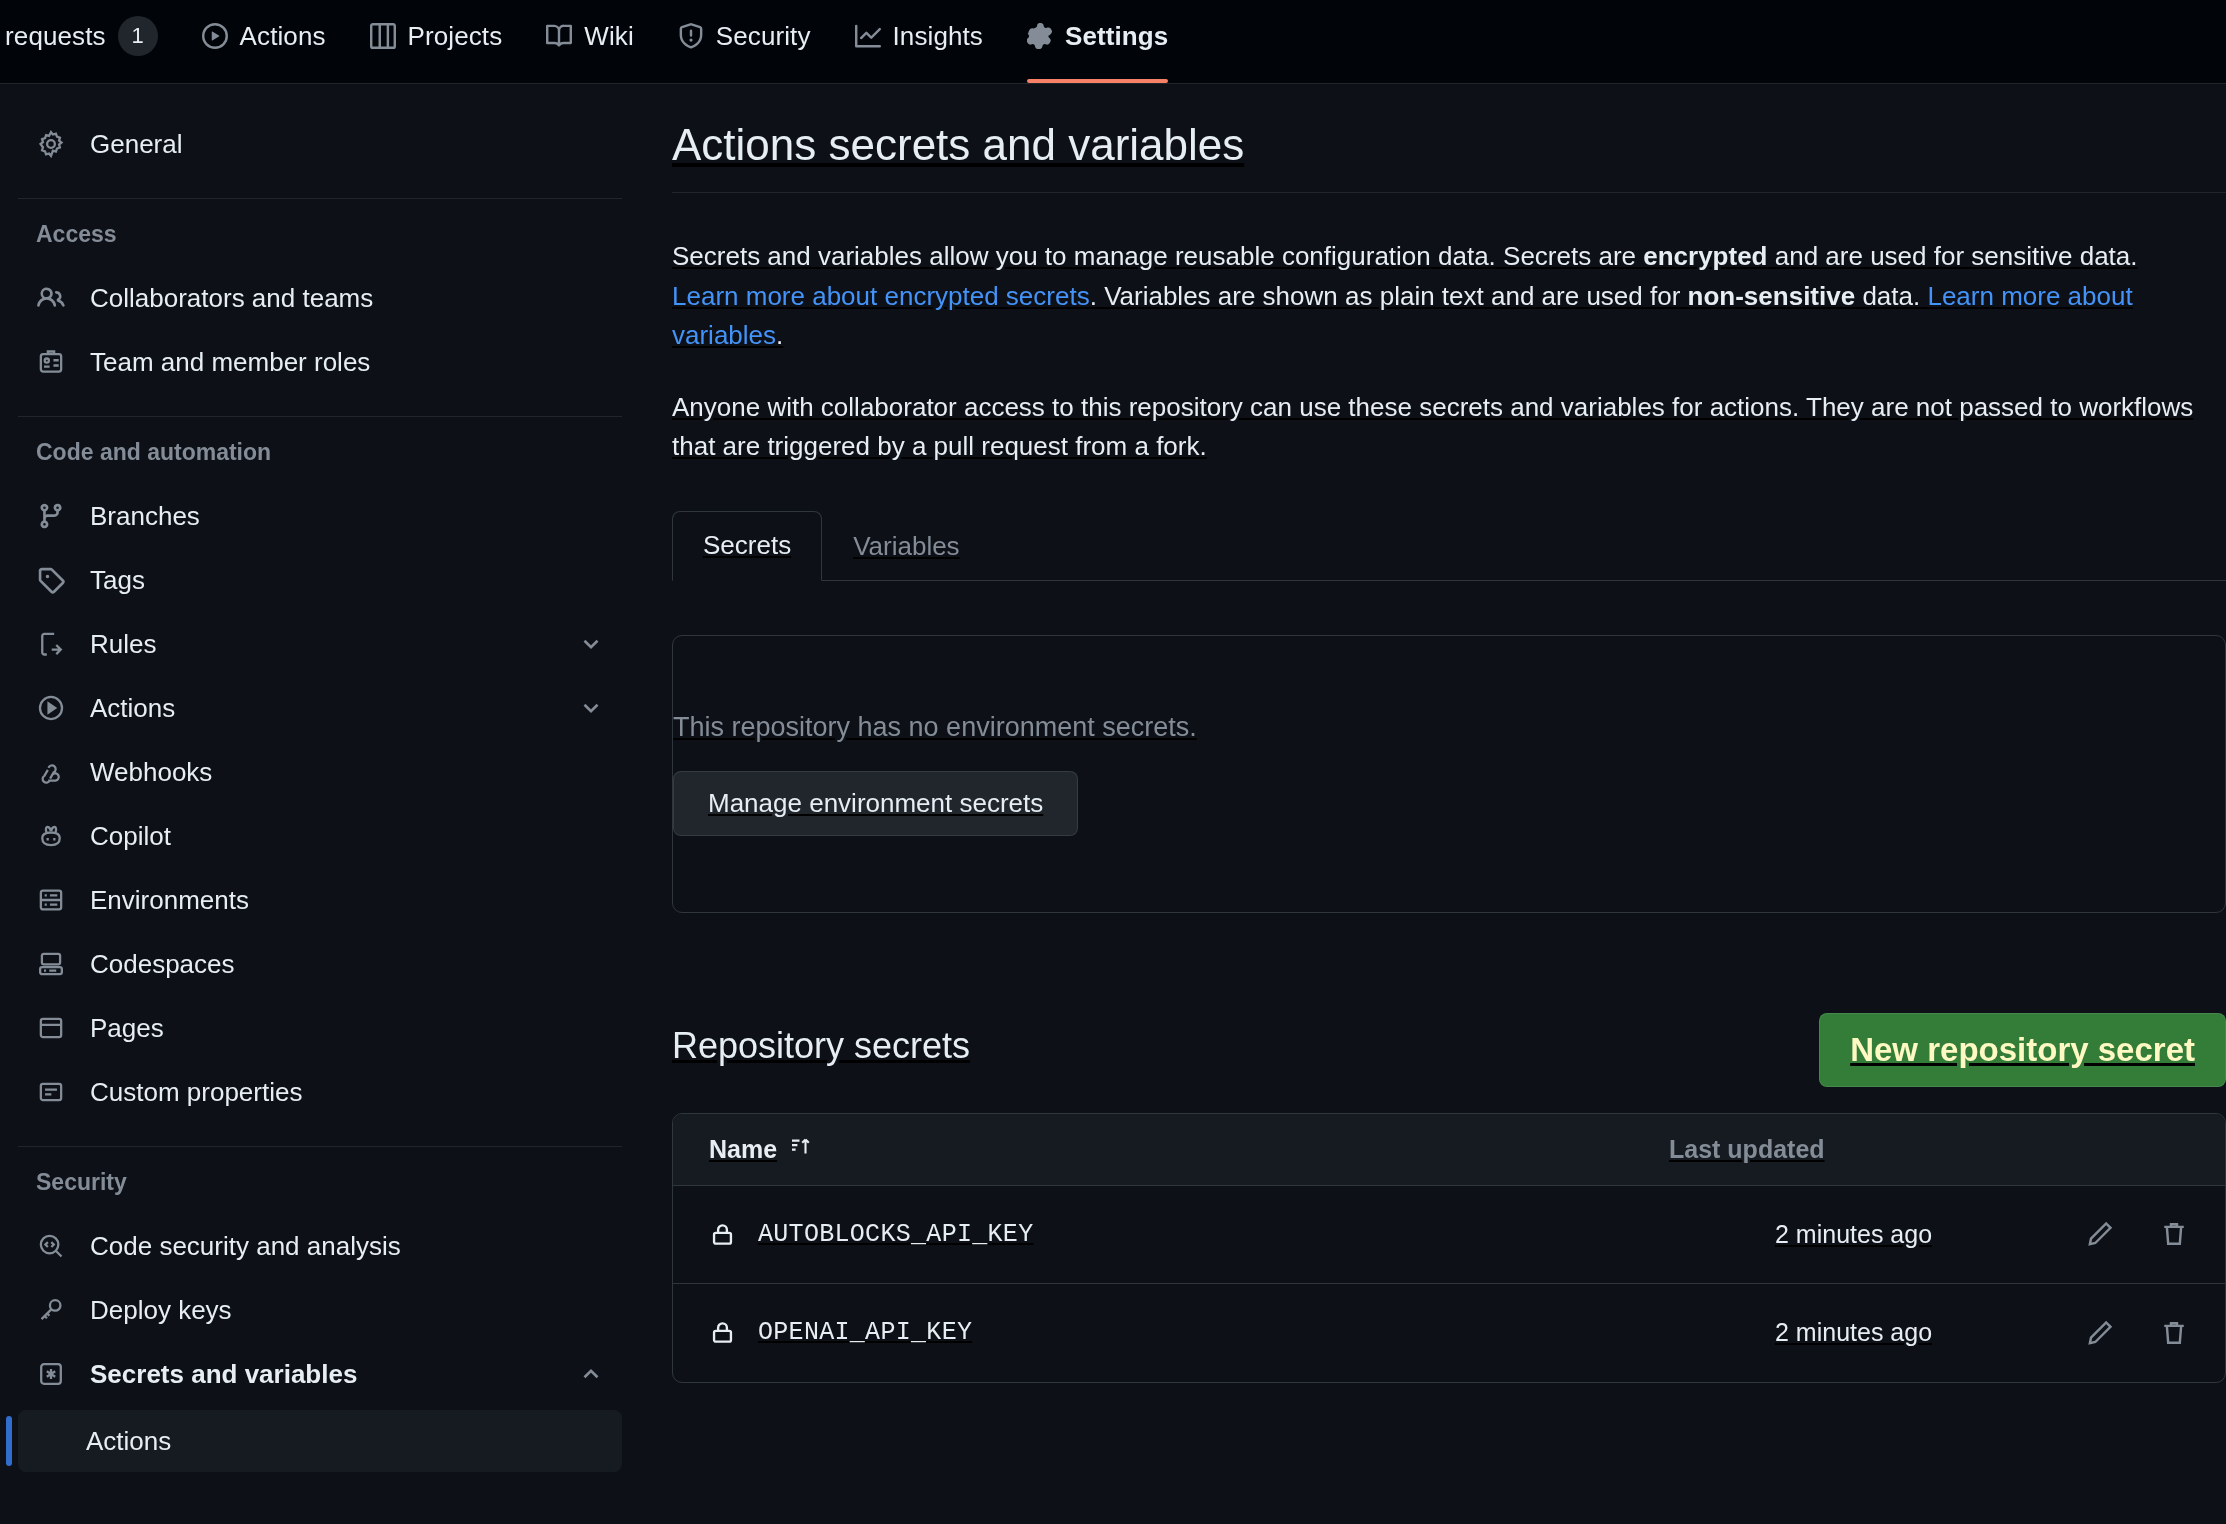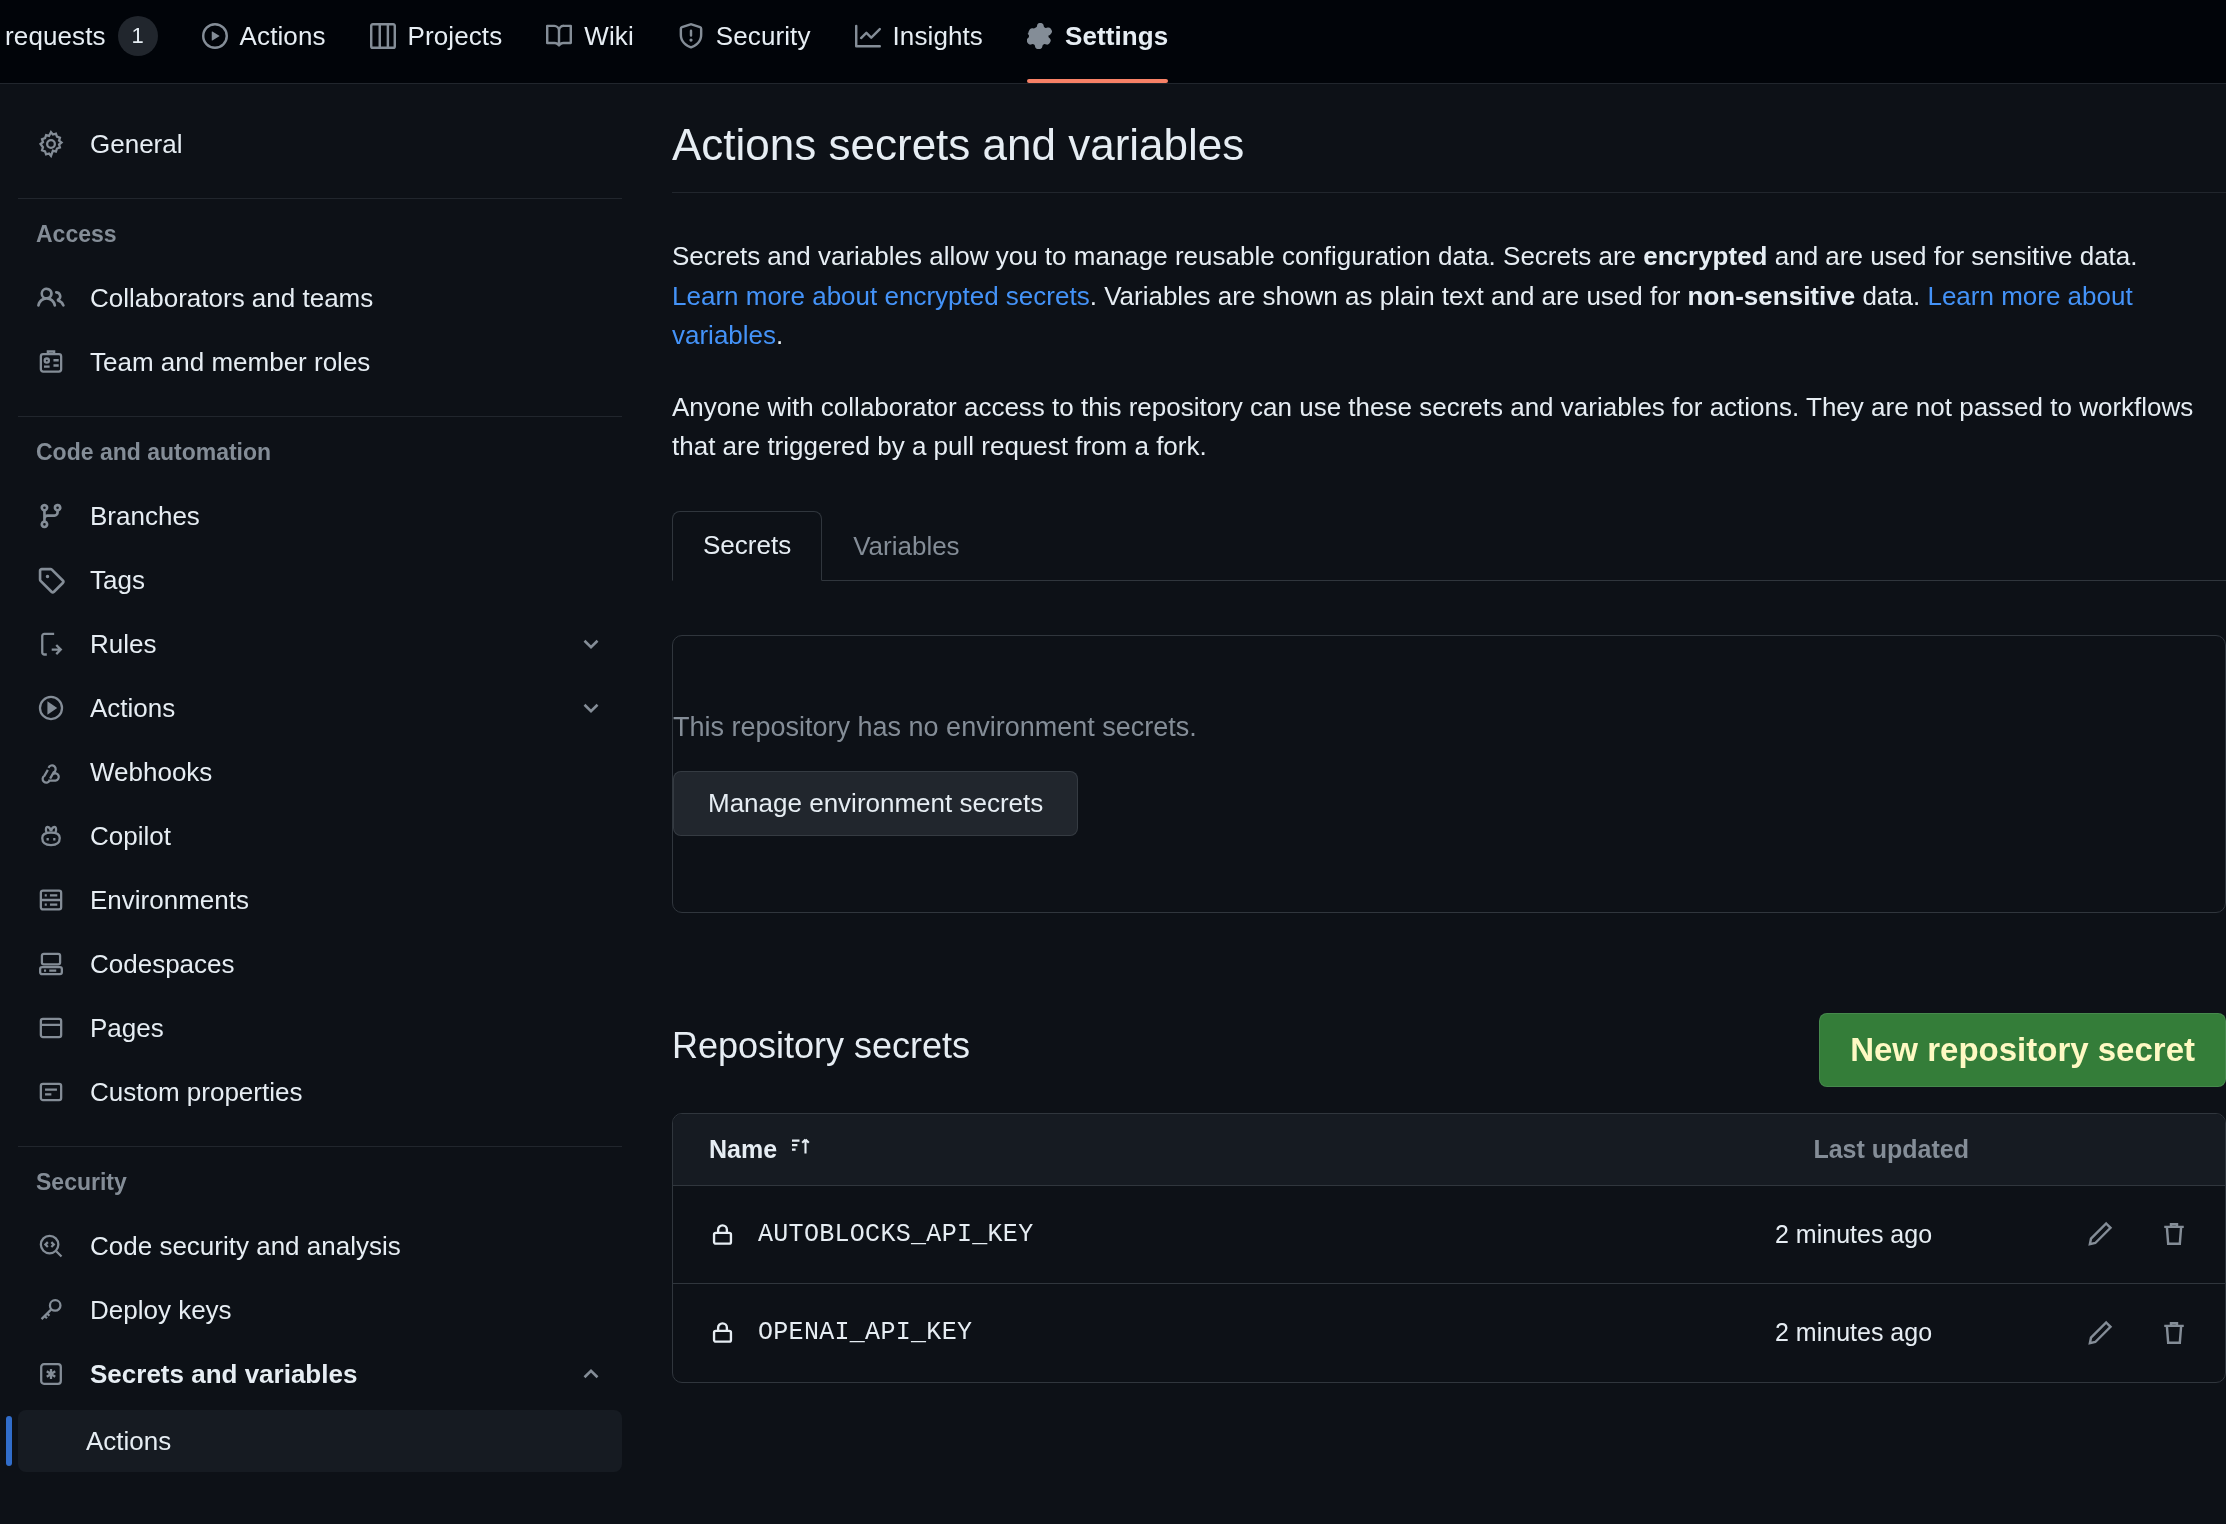--- a/index.html
+++ b/index.html
@@ -121,20 +121,21 @@
     padding: 0 36px;
     margin-bottom: 18px;
   }
 
   
   .main {
     position: absolute;
     top: 84px; left: 672px;
     width: 1554px;
     padding: 36px 0 0 0;
+    text-decoration: underline;
   }
   .page-title {
     color: #e6edf3;
     font-size: 44px;
     font-weight: normal;
     padding-bottom: 22px;
   }
   .title-rule {
     height: 1px;
     background: #21262d;
@@ -239,21 +240,20 @@
     border-radius: 10px;
     overflow: hidden;
   }
   .t-head {
     display: flex;
     align-items: center;
     background: #161b22;
     height: 72px;
     padding: 0 36px;
     border-bottom: 1px solid #30363d;
-    text-align: right;
   }
   .t-head .col-name {
     color: #e6edf3;
     font-size: 25px;
     font-weight: bold;
     display: flex;
     align-items: center;
     gap: 12px;
     cursor: pointer;
   }

